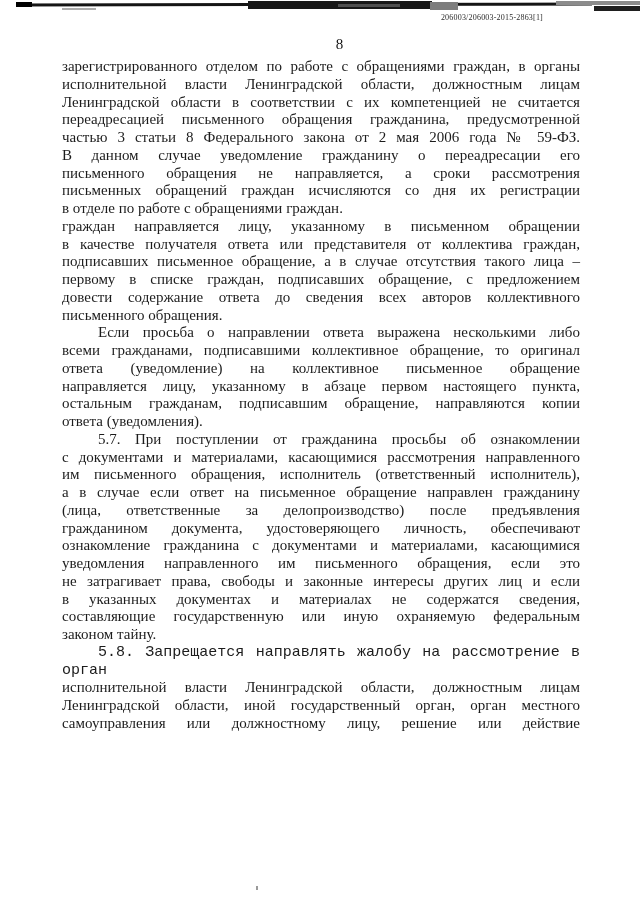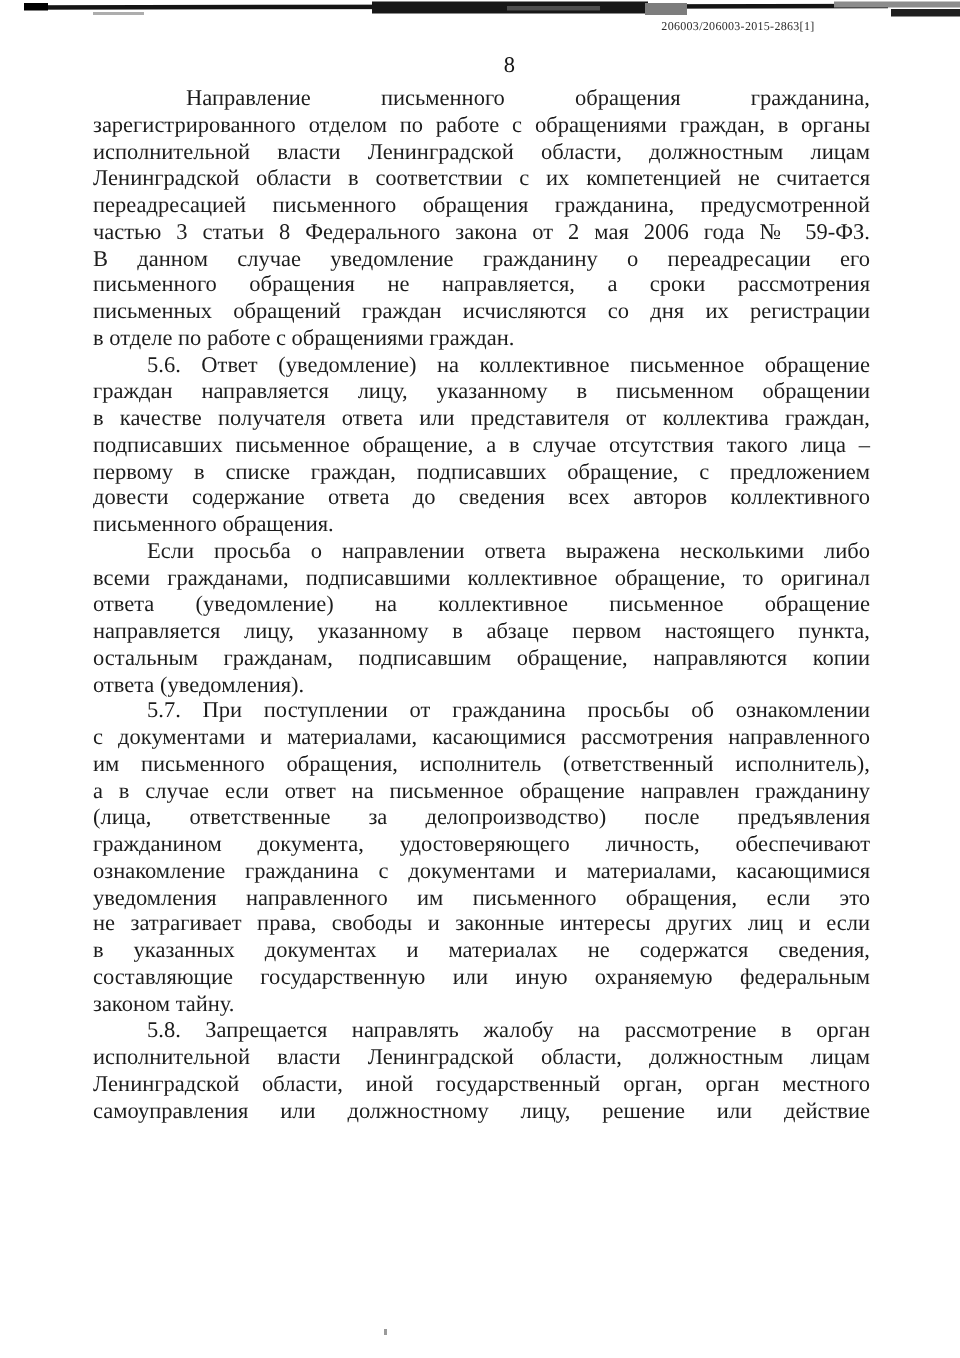--- a/index.html
+++ b/index.html
@@ -83,31 +83,29 @@
     <div class="topbar-seg seg-rightgray"></div>
     <div class="topbar-seg seg-rightend"></div>
     <div class="topbar-seg seg-specks"></div>
   </div>
 
   <div class="doc-code">206003/206003-2015-2863[1]</div>
 
   <div class="page-number">8</div>
 
   <div class="doc-body">
-      <div class="line fill" style="text-indent: 62px;">Направление письменного обращения гражданина,</div>
       <div class="line fill">зарегистрированного отделом по работе с обращениями граждан, в органы</div>
       <div class="line fill">исполнительной власти Ленинградской области, должностным лицам</div>
       <div class="line fill">Ленинградской области в соответствии с их компетенцией не считается</div>
       <div class="line fill">переадресацией письменного обращения гражданина, предусмотренной</div>
       <div class="line fill">частью 3 статьи 8 Федерального закона от 2 мая 2006 года № 59-ФЗ.</div>
       <div class="line fill">В данном случае уведомление гражданину о переадресации его</div>
       <div class="line fill">письменного обращения не направляется, а сроки рассмотрения</div>
       <div class="line fill">письменных обращений граждан исчисляются со дня их регистрации</div>
       <div class="line">в отделе по работе с обращениями граждан.</div>
-      <div class="line fill" style="text-indent: 36px;">5.6. Ответ (уведомление) на коллективное письменное обращение</div>
       <div class="line fill">граждан направляется лицу, указанному в письменном обращении</div>
       <div class="line fill">в качестве получателя ответа или представителя от коллектива граждан,</div>
       <div class="line fill">подписавших письменное обращение, а в случае отсутствия такого лица –</div>
       <div class="line fill">первому в списке граждан, подписавших обращение, с предложением</div>
       <div class="line fill">довести содержание ответа до сведения всех авторов коллективного</div>
       <div class="line">письменного обращения.</div>
       <div class="line fill" style="text-indent: 36px;">Если просьба о направлении ответа выражена несколькими либо</div>
       <div class="line fill">всеми гражданами, подписавшими коллективное обращение, то оригинал</div>
       <div class="line fill">ответа (уведомление) на коллективное письменное обращение</div>
       <div class="line fill">направляется лицу, указанному в абзаце первом настоящего пункта,</div>
@@ -118,21 +116,21 @@
       <div class="line fill">им письменного обращения, исполнитель (ответственный исполнитель),</div>
       <div class="line fill">а в случае если ответ на письменное обращение направлен гражданину</div>
       <div class="line fill">(лица, ответственные за делопроизводство) после предъявления</div>
       <div class="line fill">гражданином документа, удостоверяющего личность, обеспечивают</div>
       <div class="line fill">ознакомление гражданина с документами и материалами, касающимися</div>
       <div class="line fill">уведомления направленного им письменного обращения, если это</div>
       <div class="line fill">не затрагивает права, свободы и законные интересы других лиц и если</div>
       <div class="line fill">в указанных документах и материалах не содержатся сведения,</div>
       <div class="line fill">составляющие государственную или иную охраняемую федеральным</div>
       <div class="line">законом тайну.</div>
-      <div class="line fill" style="text-indent: 36px;">5.8. Запрещается направлять жалобу на рассмотрение в орган</div>
+      <div class="line fill" style="text-indent: 36px; font-family: Liberation Mono, monospace;">5.8. Запрещается направлять жалобу на рассмотрение в орган</div>
       <div class="line fill">исполнительной власти Ленинградской области, должностным лицам</div>
       <div class="line fill">Ленинградской области, иной государственный орган, орган местного</div>
       <div class="line fill">самоуправления или должностному лицу, решение или действие</div>
     </div>
 
   <div class="scan-speck"></div>
 
 </div>
 
 </body></html>

